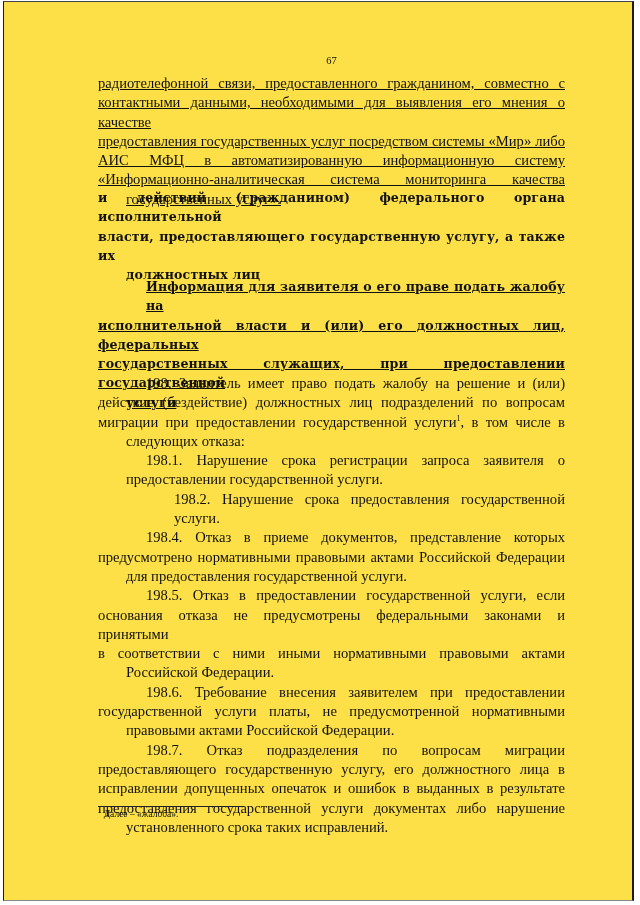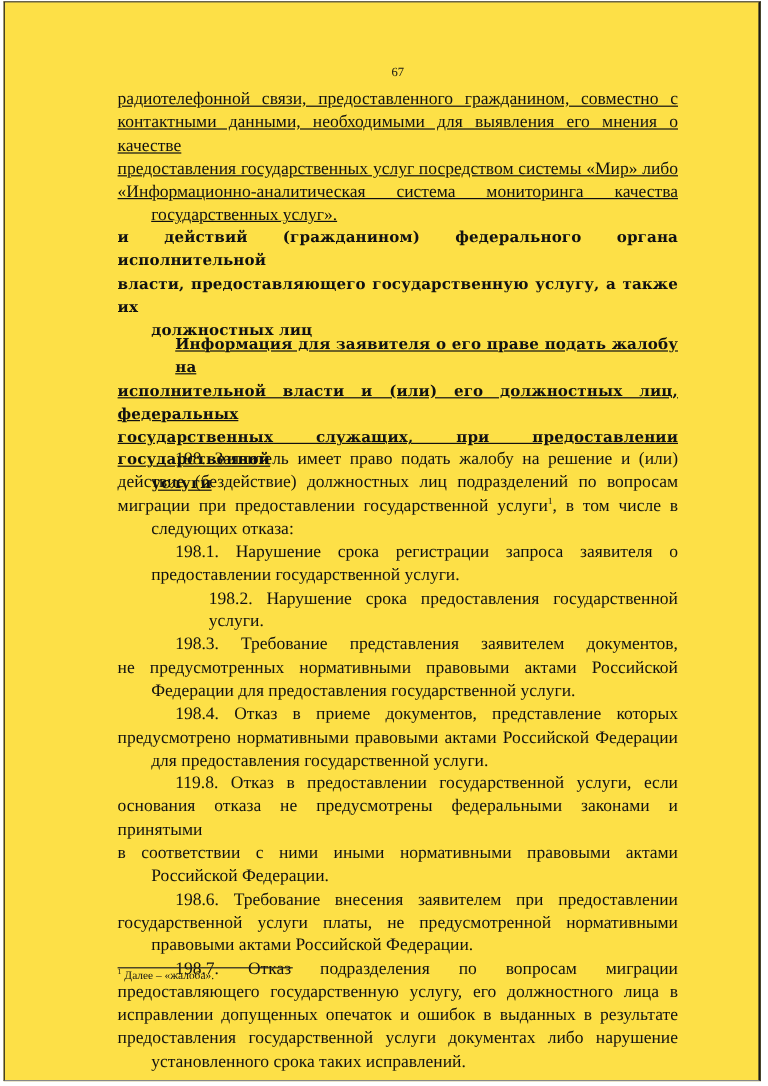--- a/index.html
+++ b/index.html
@@ -42,20 +42,21 @@
 
 <div class="page">
   <div class="doc">
 
     <div class="page-number">67</div>
 
     <div class="block" style="top:72px;text-decoration:underline;">
       <span class="line">радиотелефонной связи, предоставленного гражданином, совместно с</span>
       <span class="line">контактными данными, необходимыми для выявления его мнения о качестве</span>
       <span class="line">предоставления государственных услуг посредством системы «Мир» либо</span>
+      <span class="line">АИС МФЦ в автоматизированную информационную систему</span>
       <span class="line">«Информационно-аналитическая система мониторинга качества</span>
       <span class="line last">государственных услуг».</span>
     </div>
 
     <div class="block bold" style="top:186px;">
       <span class="line">и действий (гражданином) федерального органа исполнительной</span>
       <span class="line">власти, предоставляющего государственную услугу, а также их</span>
       <span class="line last">должностных лиц</span>
     </div>
 
@@ -77,34 +78,29 @@
 
       <div>
         <span class="line ind"><span>198.1.</span>&nbsp;<span>Нарушение срока регистрации запроса заявителя о</span></span>
         <span class="line last">предоставлении государственной услуги.</span>
       </div>
 
       <div>
         <span class="line ind last"><span>198.2.</span>&nbsp;<span>Нарушение срока предоставления государственной услуги.</span></span>
       </div>
 
-      <div>
-        <span class="line ind"><span>198.3.</span>&nbsp;<span>Требование представления заявителем документов,</span></span>
-        <span class="line">не предусмотренных нормативными правовыми актами Российской</span>
-        <span class="line last">Федерации для предоставления государственной услуги.</span>
-      </div>
 
       <div>
         <span class="line ind"><span>198.4.</span>&nbsp;<span>Отказ в приеме документов, представление которых</span></span>
         <span class="line">предусмотрено нормативными правовыми актами Российской Федерации</span>
         <span class="line last">для предоставления государственной услуги.</span>
       </div>
 
       <div>
-        <span class="line ind"><span>119.8.</span>&nbsp;<span>Отказ в предоставлении государственной услуги, если</span></span>
+        <span class="line ind"><span>198.5.</span>&nbsp;<span>Отказ в предоставлении государственной услуги, если</span></span>
         <span class="line">основания отказа не предусмотрены федеральными законами и принятыми</span>
         <span class="line">в соответствии с ними иными нормативными правовыми актами</span>
         <span class="line last">Российской Федерации.</span>
       </div>
 
       <div>
         <span class="line ind"><span>198.6.</span>&nbsp;<span>Требование внесения заявителем при предоставлении</span></span>
         <span class="line">государственной услуги платы, не предусмотренной нормативными</span>
         <span class="line last">правовыми актами Российской Федерации.</span>
       </div>

